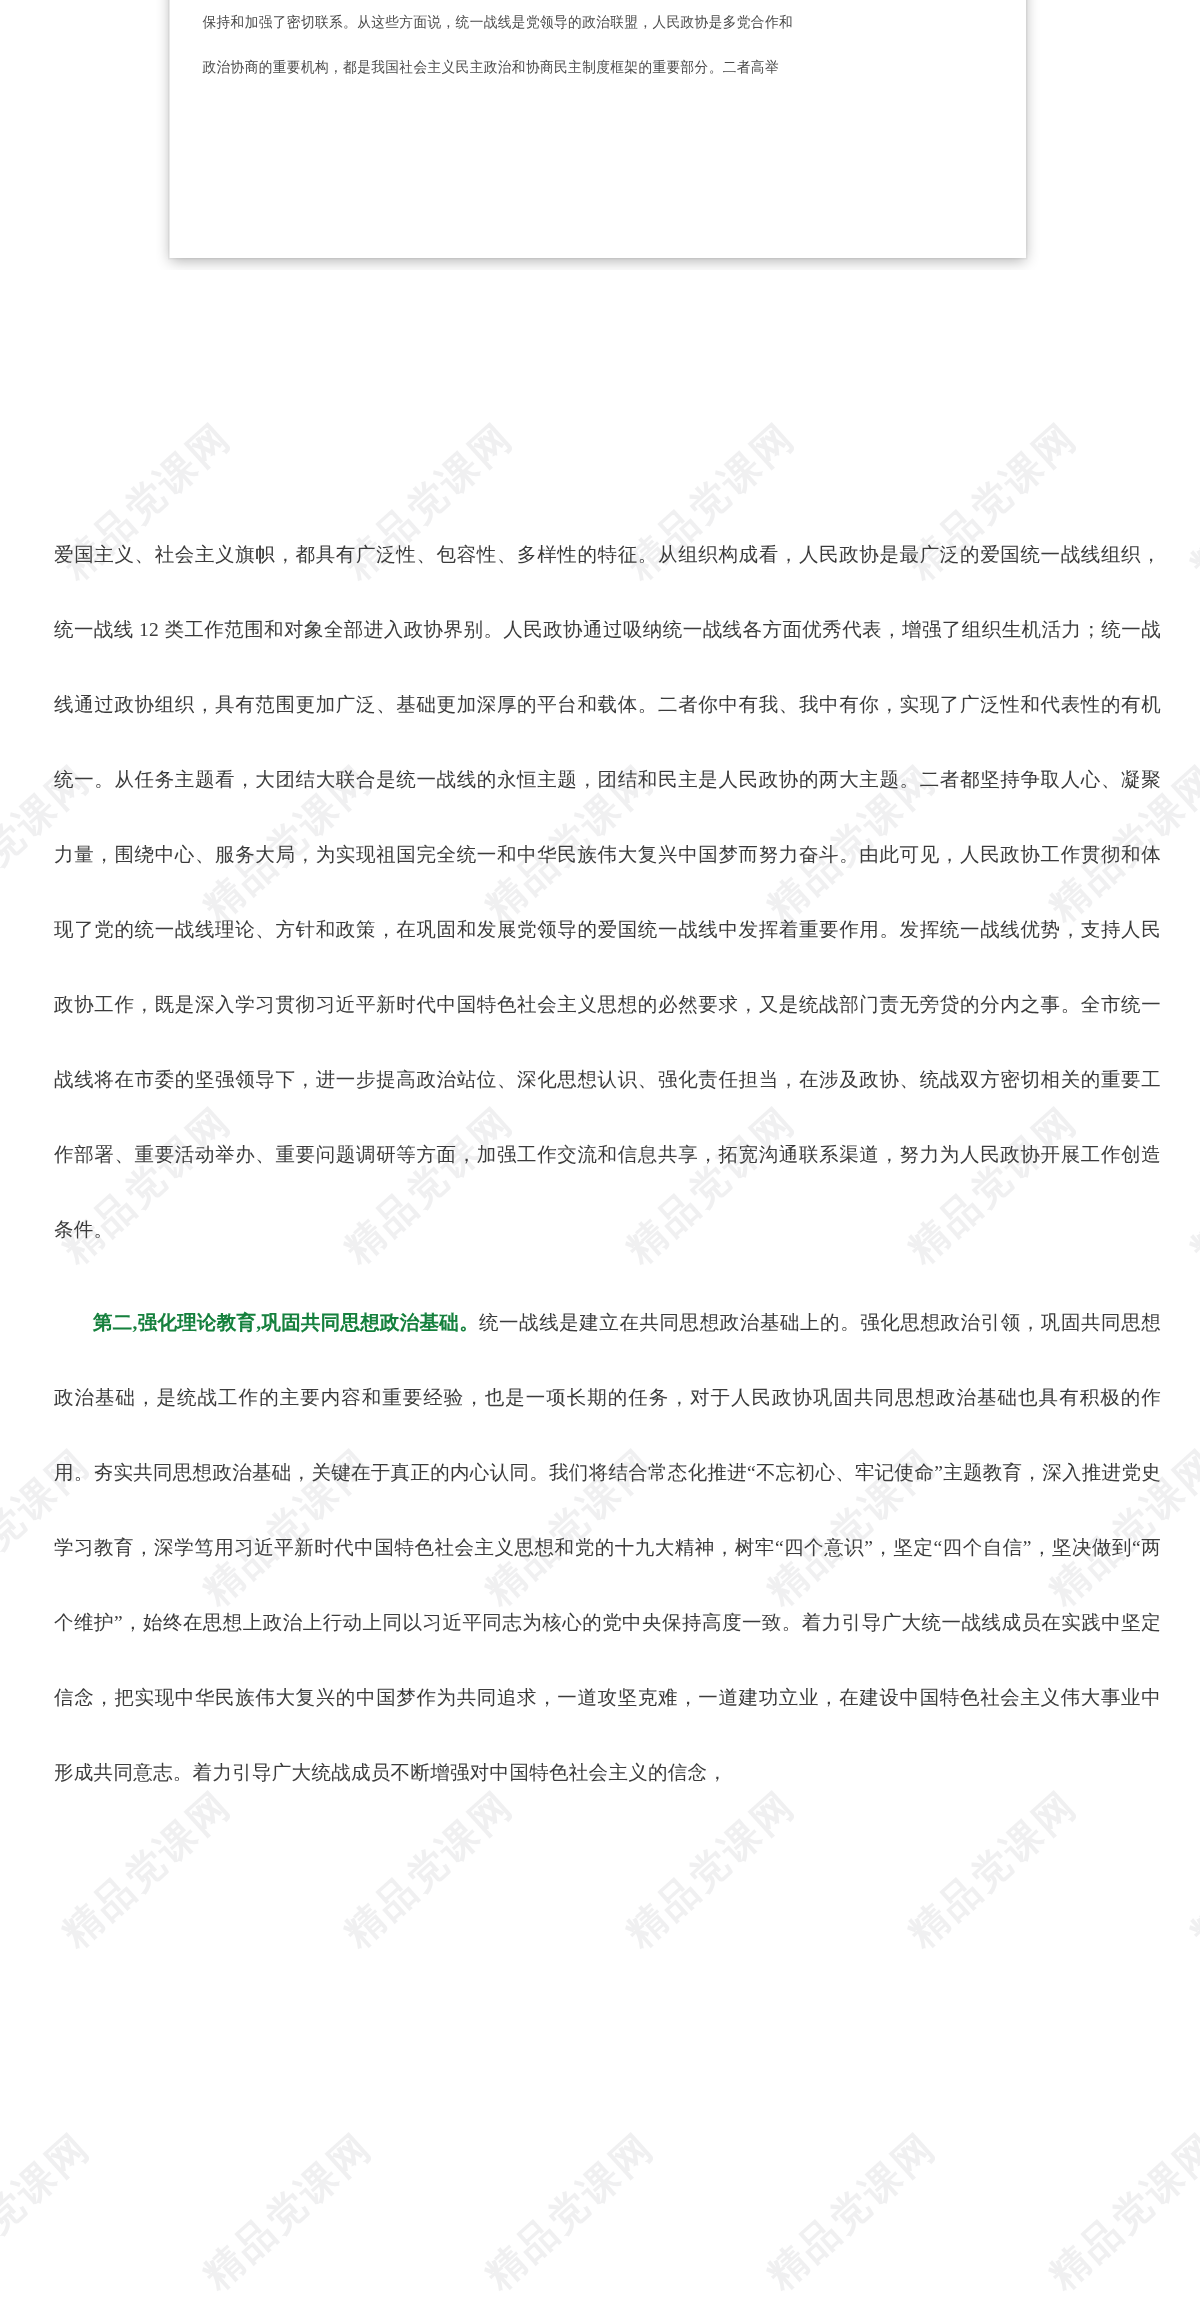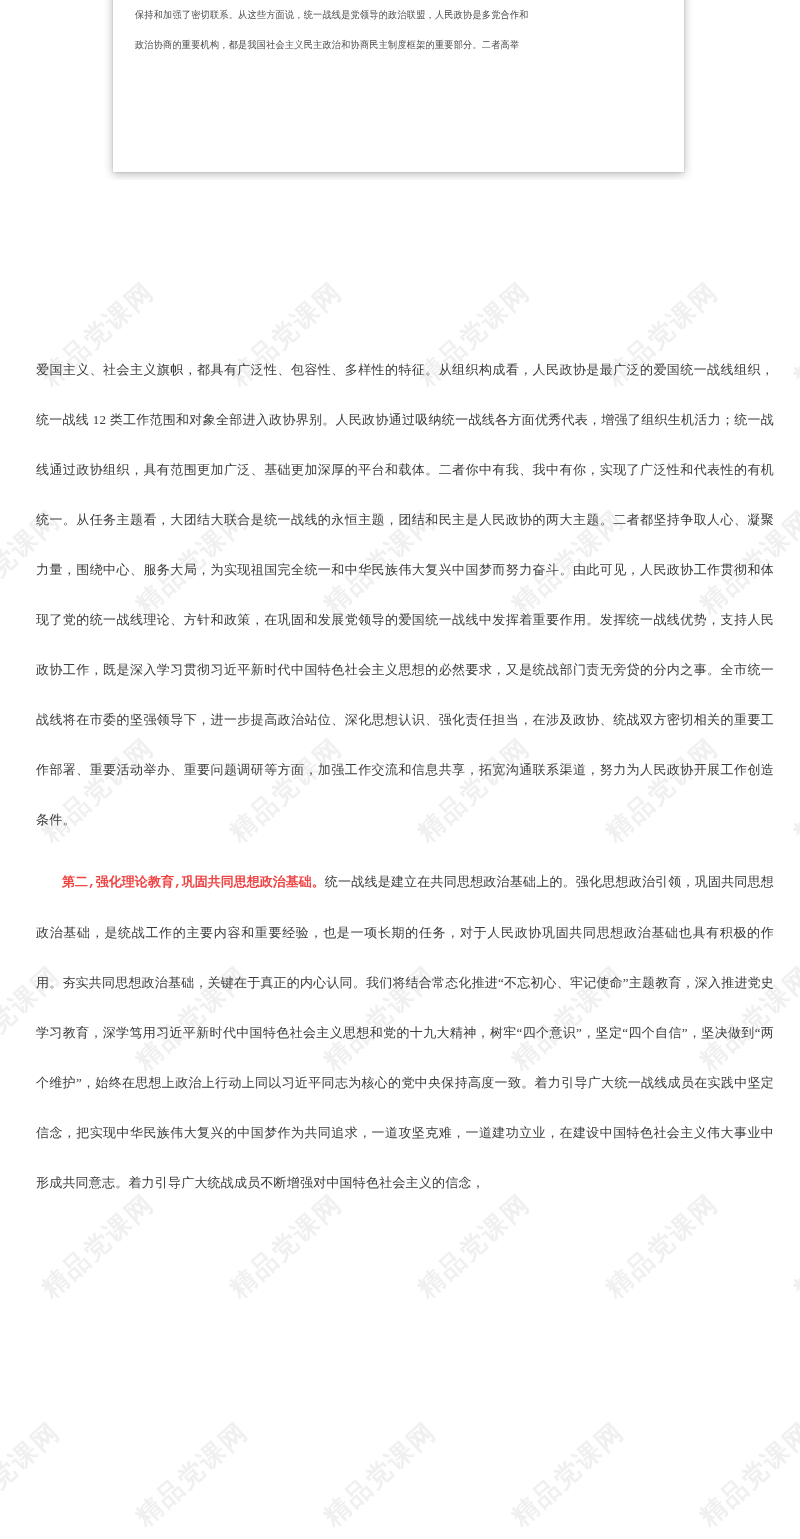--- a/index.html
+++ b/index.html
@@ -106,23 +106,22 @@
     text-align: justify;
     text-justify: inter-character;
     letter-spacing: 0.2px;
     font-family: "Liberation Serif", "DejaVu Serif", serif;
   }
   .para.indent {
     text-indent: 2em;
   }
   .para .lead {
     font-weight: bold;
-    color: #ef4444;
+    color: #15803d;
     letter-spacing: 0;
-    font-family: Liberation Mono, monospace;
   }
 </style>
 </head>
 <body>
 
 <div id="preview-card-wrap">
   <div id="preview-card">
     <div class="pv-lines">
       <div class="pv-line">保持和加强了密切联系。从这些方面说，统一战线是党领导的政治联盟，人民政协是多党合作和</div>
       <div class="pv-line">政治协商的重要机构，都是我国社会主义民主政治和协商民主制度框架的重要部分。二者高举</div>

